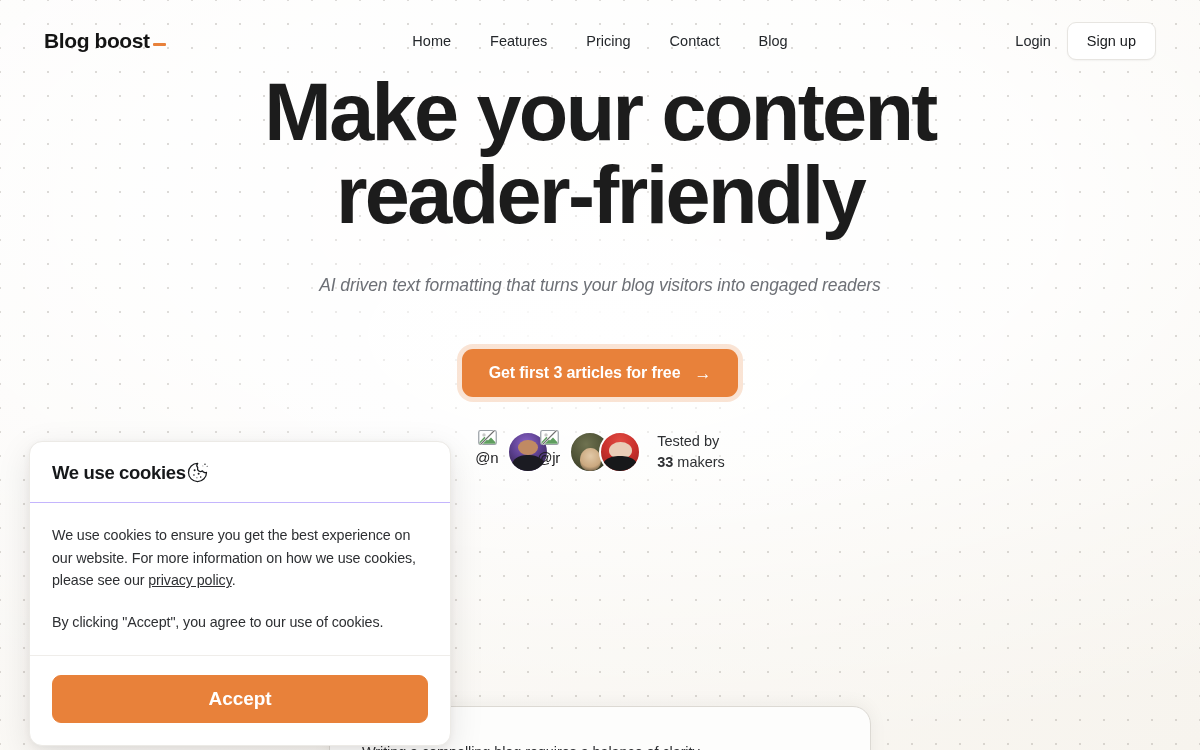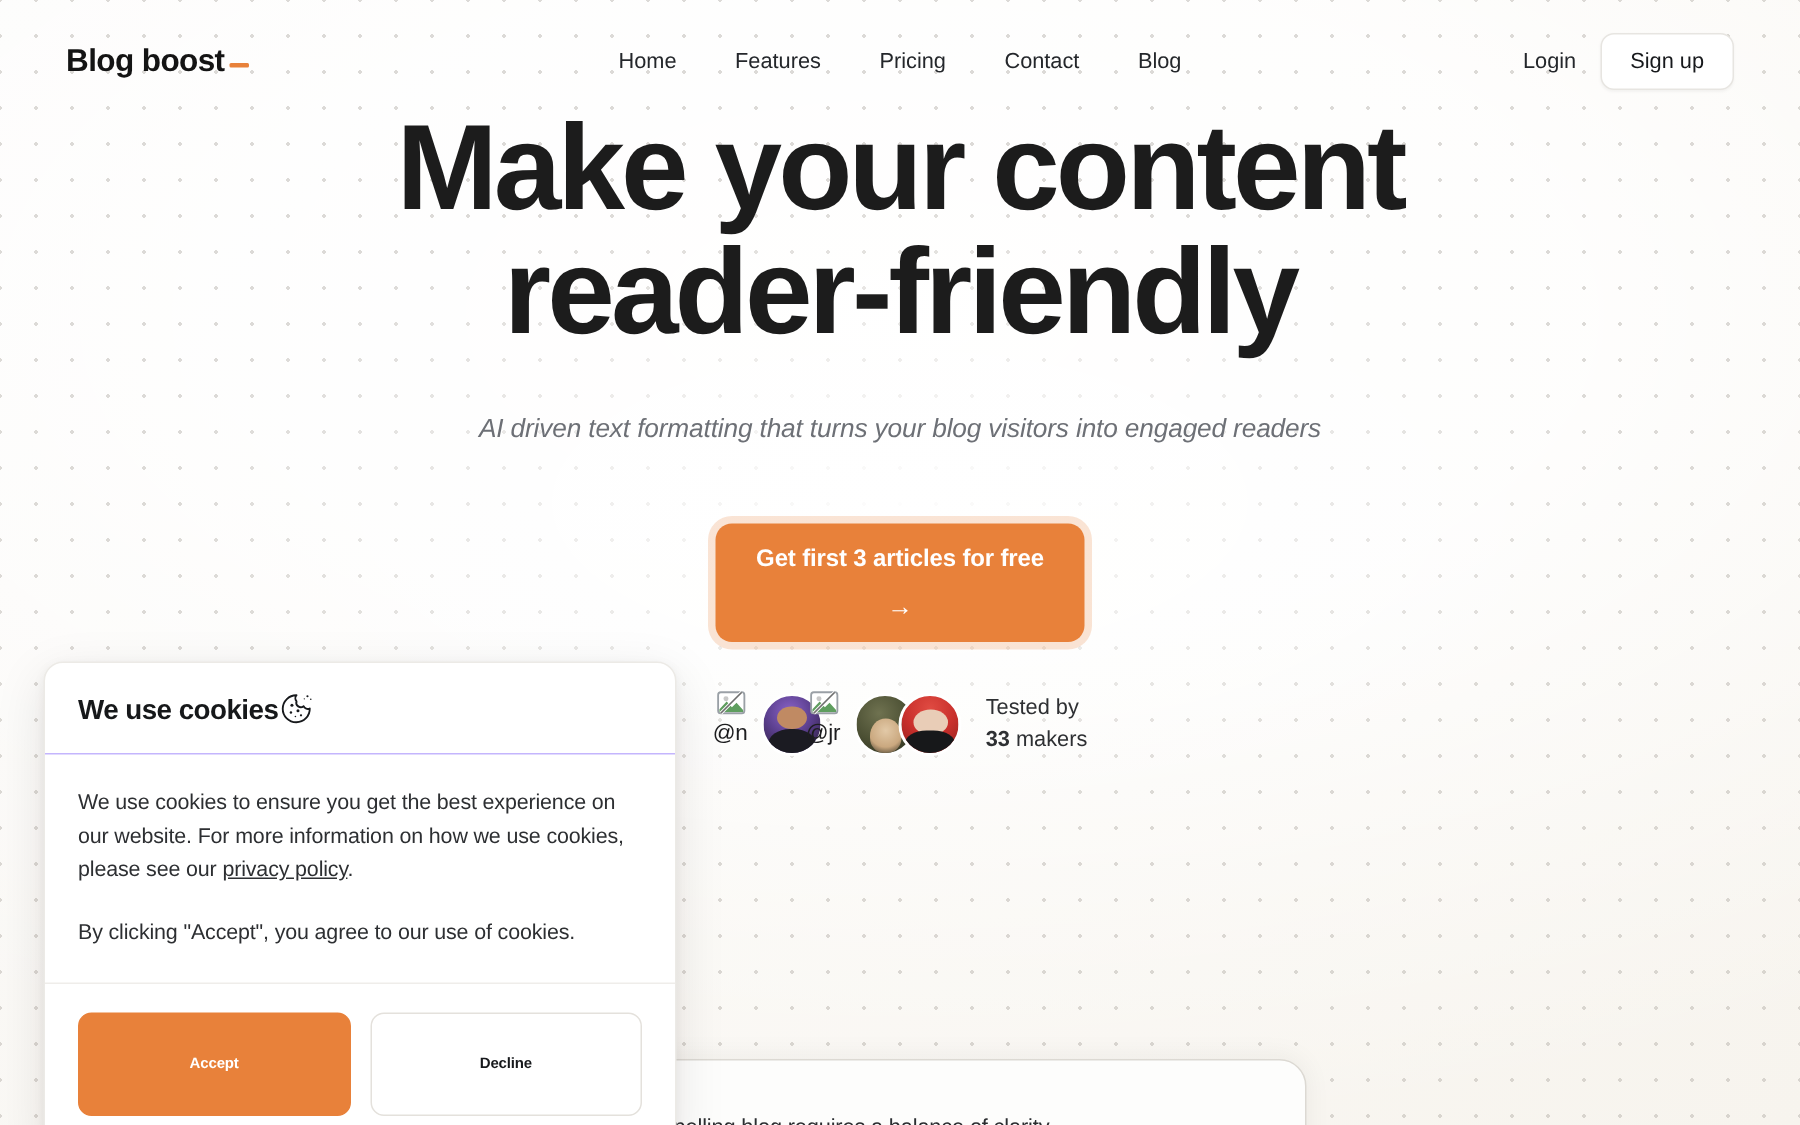--- a/index.html
+++ b/index.html
@@ -162,21 +162,20 @@
     color: #ffffff;
     font-size: 16px;
     font-weight: 700;
     letter-spacing: -0.1px;
     border: none;
     border-radius: 11px;
     padding: 15px 27px;
     cursor: pointer;
     box-shadow: 0 0 0 5px rgba(232,129,58,0.21);
     white-space: nowrap;
-    flex-direction: column;
   }
   .cta-arrow {
     display: inline-flex;
     align-items: center;
     font-size: 17px;
     line-height: 1;
     position: relative;
     top: 0px;
   }
 
@@ -325,23 +324,23 @@
   .cookie-link { color: #2d2f32; text-decoration: underline; }
 
   .cookie-actions {
     display: flex;
     gap: 13px;
     padding: 19px 22px 22px 22px;
   }
   .btn-accept, .btn-decline {
     font-family: inherit;
     flex: 1;
-    font-size: 10px;
+    font-size: 19px;
     font-weight: 700;
-    padding: 28px 10px;
+    padding: 12px 10px;
     border-radius: 9px;
     cursor: pointer;
     letter-spacing: -0.1px;
   }
   .btn-accept {
     background: #e8813a;
     color: #ffffff;
     border: 1px solid #e8813a;
   }
   .btn-decline {
@@ -461,15 +460,14 @@
 
   <div class="cookie-body">
     <p class="cookie-p">
       <span>We use cookies to ensure you get the best experience on our website. For more information on how we use cookies, please see our </span><a href="#" class="cookie-link">privacy policy</a><span>.</span>
     </p>
     <p class="cookie-p">By clicking "Accept", you agree to our use of cookies.</p>
   </div>
 
   <div class="cookie-actions">
     <button class="btn-accept">Accept</button>
-    <button class="btn-decline">Decline</button>
   </div>
 </div>
 
 </body></html>

